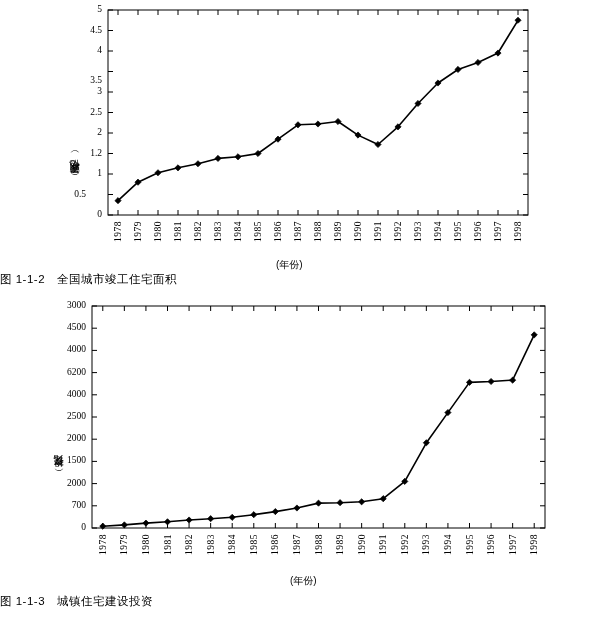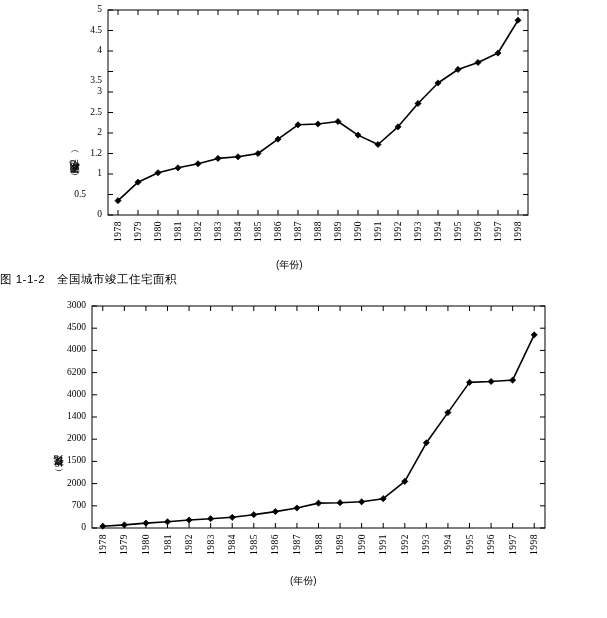--- a/index.html
+++ b/index.html
@@ -312,21 +312,21 @@
     </div>
 
     <div class="ylabel" id="fig2-ylabel" style="left:52px; top:90px; height:90px;">投资（亿元）</div>
 
     <div id="fig2-yticks">
         <div class="ytick" style="left: 52px; top: 226px; width: 34px;">0</div>
         <div class="ytick" style="left: 52px; top: 203.8px; width: 34px;">700</div>
         <div class="ytick" style="left: 52px; top: 181.6px; width: 34px;">2000</div>
         <div class="ytick" style="left: 52px; top: 159.4px; width: 34px;">1500</div>
         <div class="ytick" style="left: 52px; top: 137.2px; width: 34px;">2000</div>
-        <div class="ytick" style="left: 52px; top: 115px; width: 34px;">1400</div>
+        <div class="ytick" style="left: 52px; top: 115px; width: 34px;">2500</div>
         <div class="ytick" style="left: 52px; top: 92.8px; width: 34px;">4000</div>
         <div class="ytick" style="left: 52px; top: 70.6px; width: 34px;">6200</div>
         <div class="ytick" style="left: 52px; top: 48.4px; width: 34px;">4000</div>
         <div class="ytick" style="left: 52px; top: 26.2px; width: 34px;">4500</div>
         <div class="ytick" style="left: 52px; top: 4px; width: 34px;">3000</div>
       </div>
     <div id="fig2-xticks">
         <div class="xtick" style="left: 97.7857px; top: 238px;">1978</div>
         <div class="xtick" style="left: 119.357px; top: 238px;">1979</div>
         <div class="xtick" style="left: 140.929px; top: 238px;">1980</div>
@@ -345,15 +345,16 @@
         <div class="xtick" style="left: 421.357px; top: 238px;">1993</div>
         <div class="xtick" style="left: 442.929px; top: 238px;">1994</div>
         <div class="xtick" style="left: 464.5px; top: 238px;">1995</div>
         <div class="xtick" style="left: 486.071px; top: 238px;">1996</div>
         <div class="xtick" style="left: 507.643px; top: 238px;">1997</div>
         <div class="xtick" style="left: 529.214px; top: 238px;">1998</div>
       </div>
 
     <div class="xaxis-label" id="fig2-xlabel" style="left:290px; top:278px;">(年份)</div>
 
+    <div class="caption" style="top:298px;">图 1-1-3　城镇住宅建设投资</div>
   </div>
 
 </div>
 
 </body></html>

